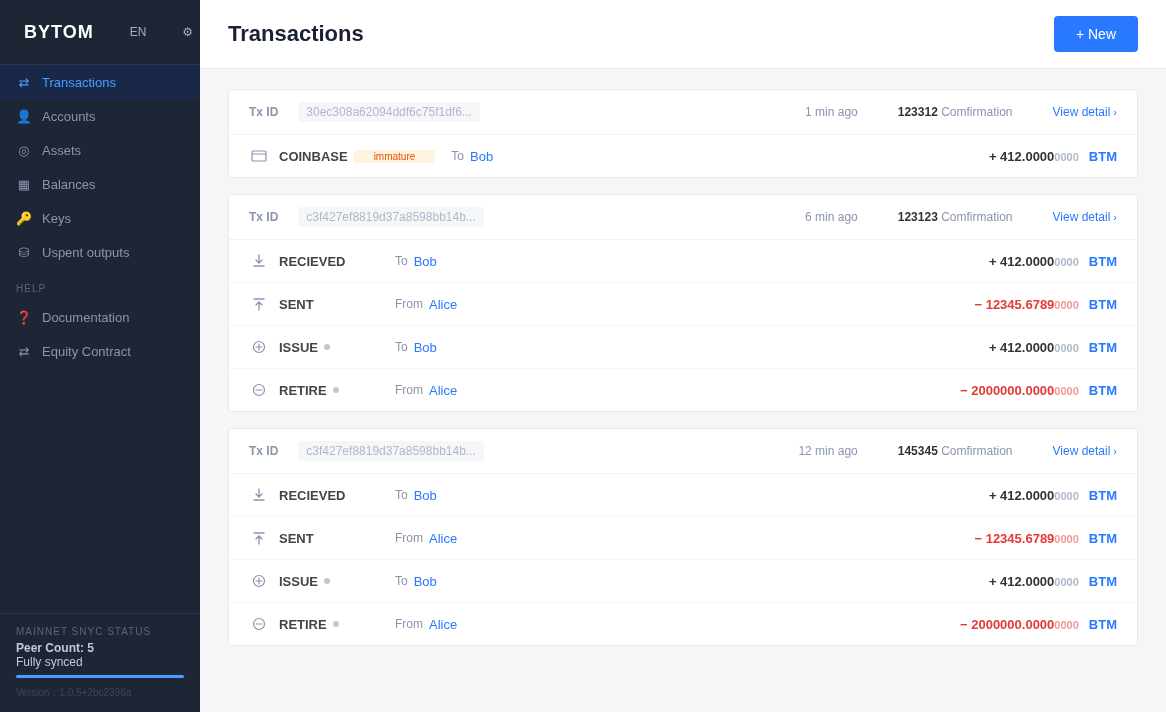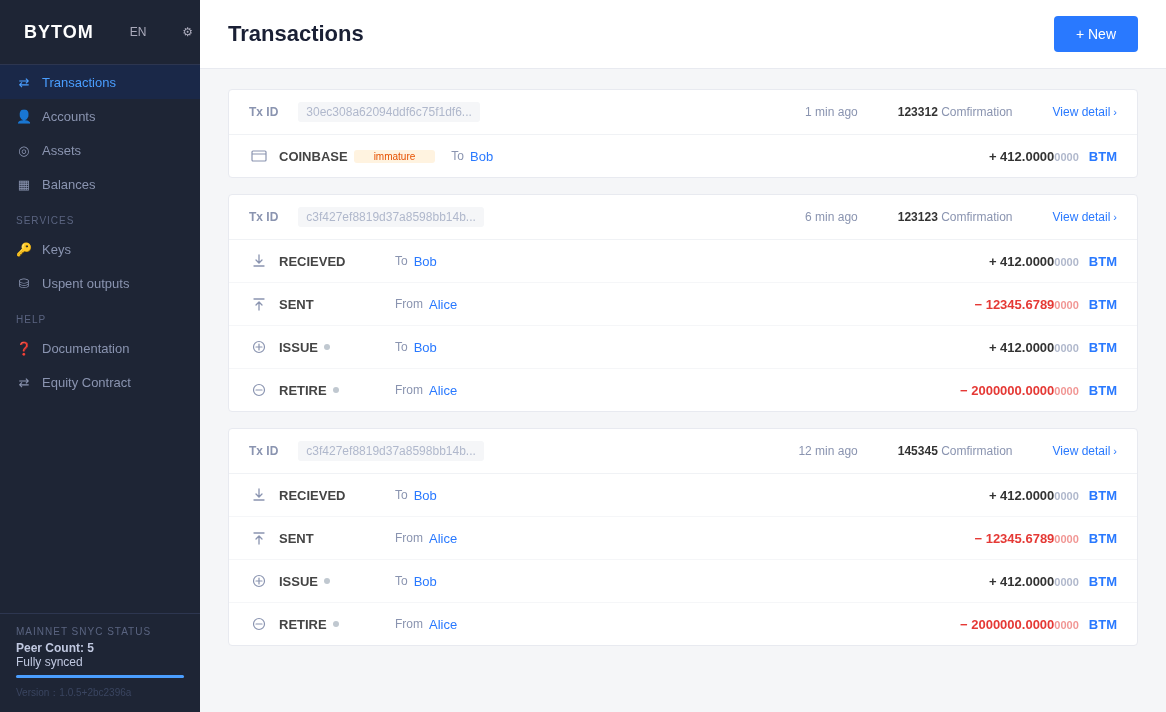--- a/index.html
+++ b/index.html
@@ -91,21 +91,20 @@
         <span>Accounts</span>
       </div>
       <div class="sidebar-item">
         <span class="icon">◎</span>
         <span>Assets</span>
       </div>
       <div class="sidebar-item">
         <span class="icon">▦</span>
         <span>Balances</span>
       </div>
-      <div class="sidebar-section-label">SERVICES</div>
       <div class="sidebar-item">
         <span class="icon">🔑</span>
         <span>Keys</span>
       </div>
       <div class="sidebar-item">
         <span class="icon">⛁</span>
         <span>Uspent outputs</span>
       </div>
       <div class="sidebar-section-label">HELP</div>
       <div class="sidebar-item">

